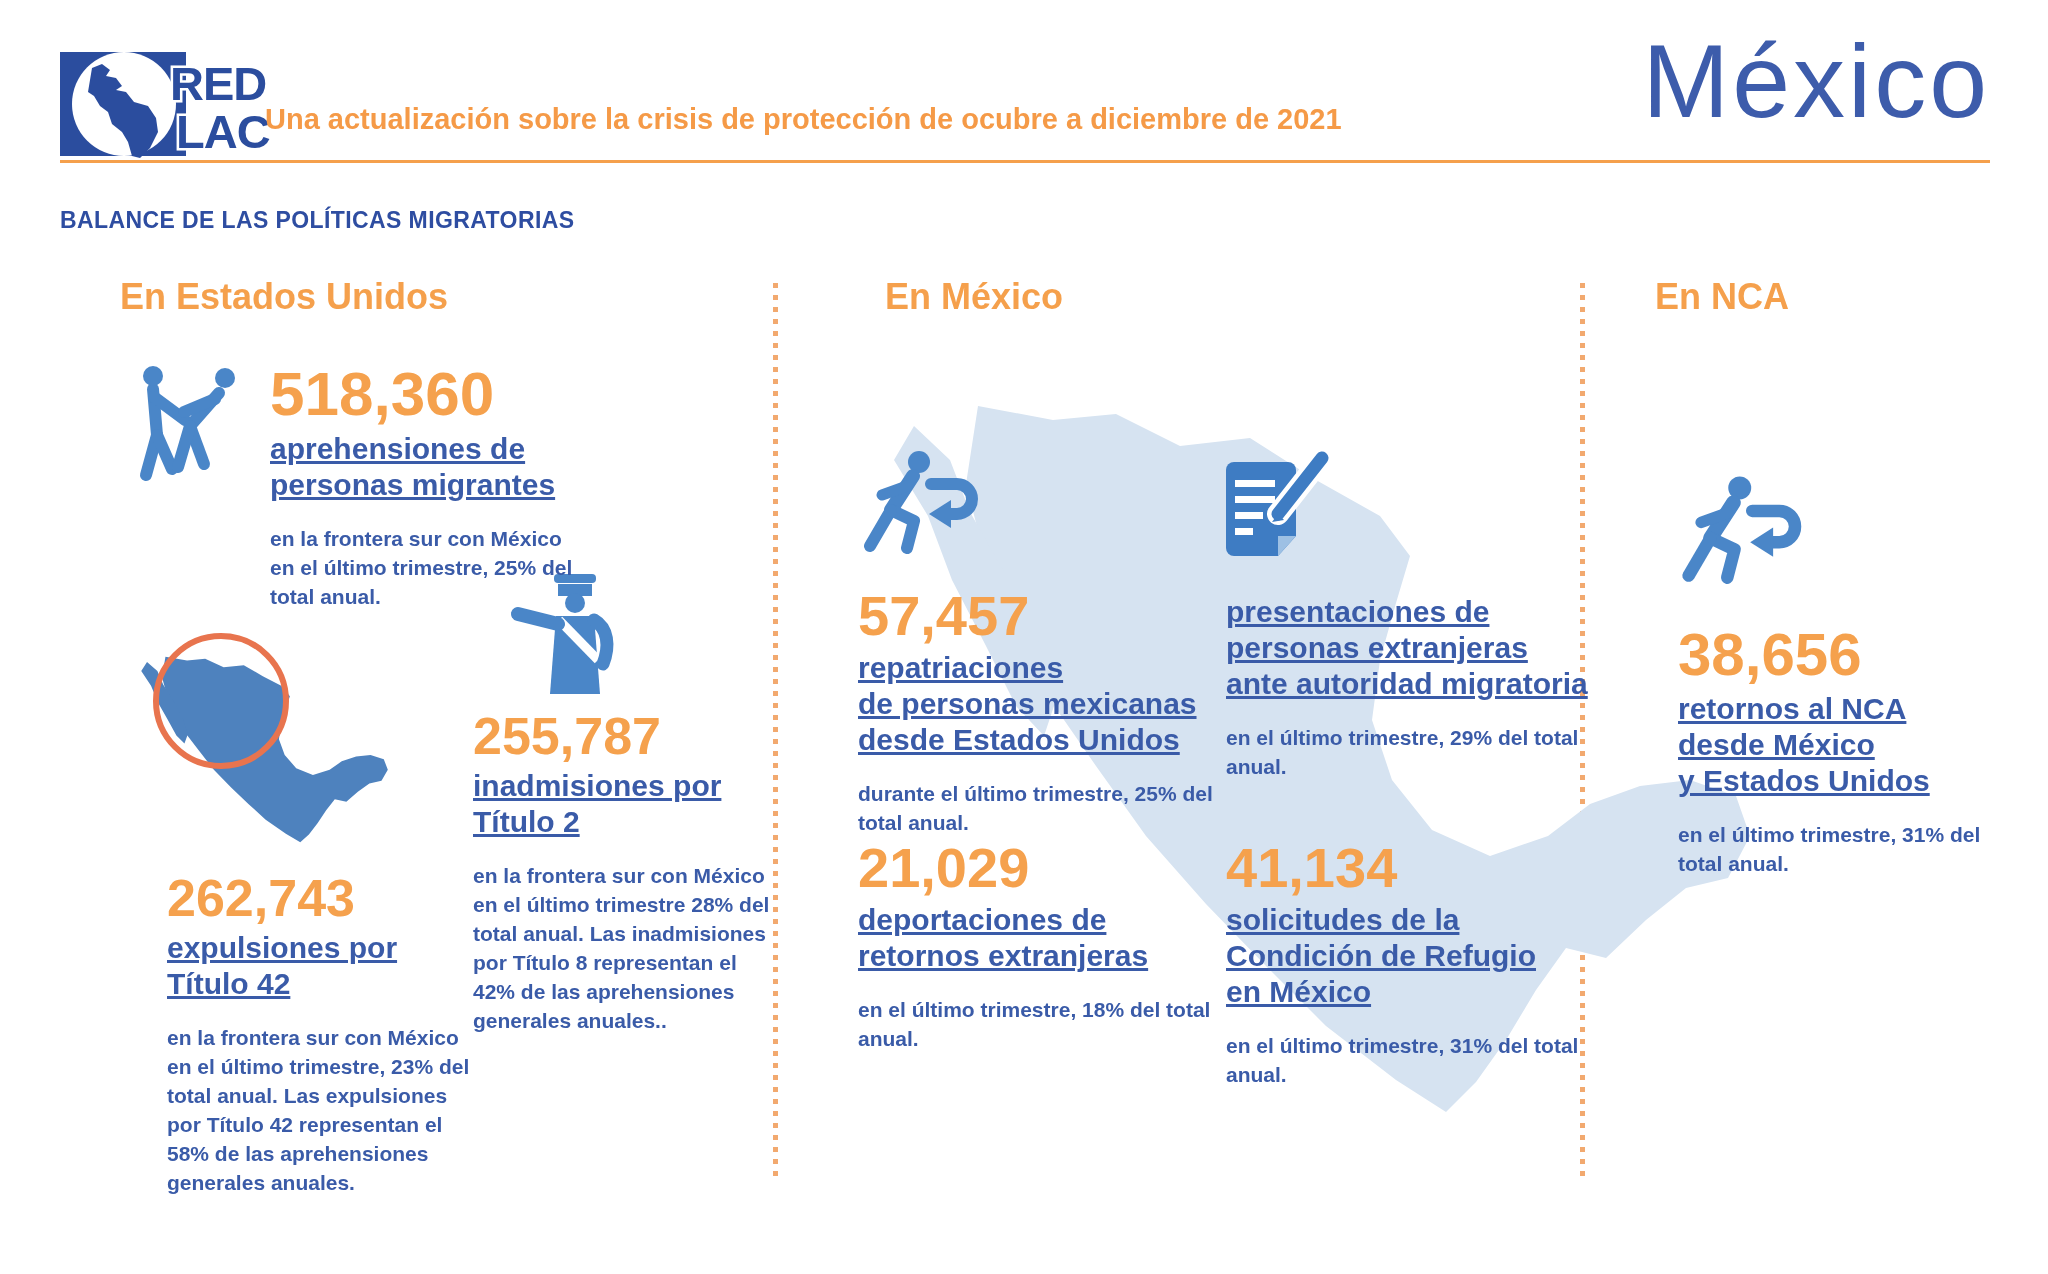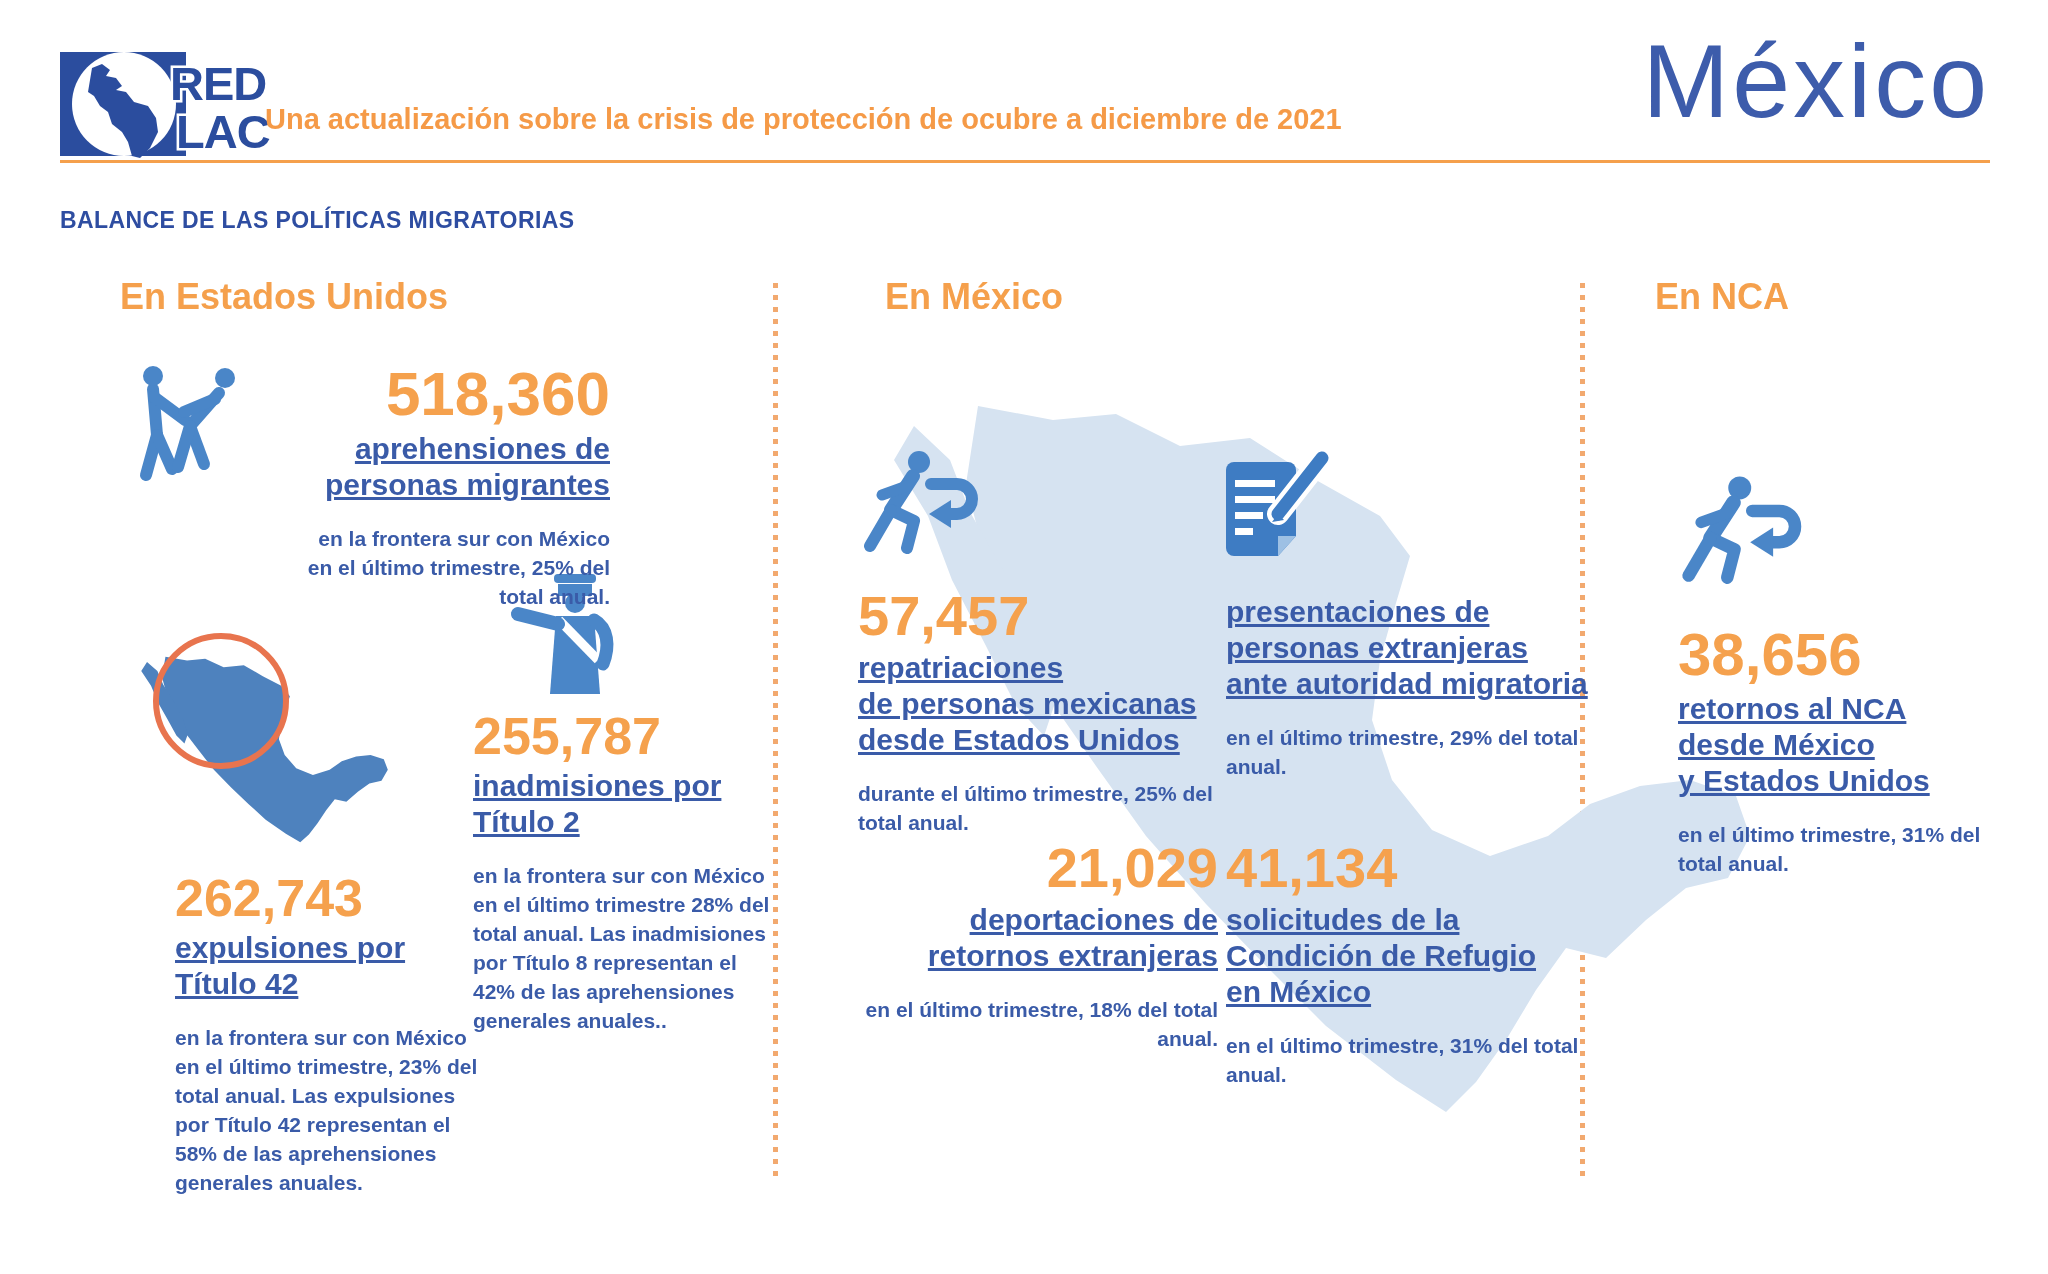--- a/index.html
+++ b/index.html
@@ -79,37 +79,37 @@
         <path d="M21,34 L52,57"></path>
         <path d="M86,30 L57,63"></path>
         <path d="M82,36 L51,49"></path>
         <path d="M57,63 L71,101"></path>
         <path d="M57,63 L45,104"></path>
       </g>
       <circle cx="20" cy="13" r="10" fill="#4A86C8"></circle>
       <circle cx="92" cy="15" r="10" fill="#4A86C8"></circle>
     </svg>
   </div>
-  <div class="abs" style="left:270px;top:363px;width:340px;z-index:1;text-align:right;">
+  <div class="abs" style="left:270px;top:363px;width:340px;z-index:1;">
     <div class="stat-num num-xl">518,360</div>
     <div class="stat-label preline">aprehensiones de
 personas migrantes</div>
     <div class="stat-detail preline">en la frontera sur con México
 en el último trimestre, 25% del
 total anual.</div>
   </div>
 
   <div class="abs" style="left:128px;top:652px;">
     <svg width="265" height="205" viewBox="0 0 920 780" preserveAspectRatio="none">
       <path fill="#4E82BE" d="M130,18 L205,32 268,26 332,58 402,50 468,92 532,128 562,168 548,215 532,272 524,332 544,392 584,442 642,468 700,448 742,416 792,398 842,392 888,408 902,448 880,490 838,500 798,532 758,570 718,560 688,602 658,652 628,694 598,724 548,692 478,638 418,578 358,516 298,448 248,378 198,306 158,236 136,166 118,96 Z"></path>
       <path fill="#4E82BE" d="M66,38 L102,72 122,124 156,184 190,252 208,312 196,348 168,318 138,258 104,192 80,128 46,72 Z"></path>
     </svg>
   </div>
   <div class="abs circle-marker"></div>
-  <div class="abs" style="left:175px;top:872px;width:330px;z-index:1;">
+  <div class="abs" style="left:167px;top:872px;width:330px;z-index:1;">
     <div class="stat-num num-md">262,743</div>
     <div class="stat-label preline">expulsiones por
 Título 42</div>
     <div class="stat-detail preline">en la frontera sur con México
 en el último trimestre, 23% del
 total anual. Las expulsiones
 por Título 42 representan el
 58% de las aprehensiones
 generales anuales.</div>
   </div>
@@ -175,21 +175,21 @@
     </svg>
   </div>
   <div class="abs" style="left:1226px;top:588px;width:370px;z-index:1;">
     <div class="stat-label preline">presentaciones de
 personas extranjeras
 ante autoridad migratoria</div>
     <div class="stat-detail preline">en el último trimestre, 29% del total
 anual.</div>
   </div>
 
-  <div class="abs" style="left:858px;top:840px;width:360px;z-index:1;text-align:right;">
+  <div class="abs" style="left:858px;top:840px;width:360px;z-index:1;">
     <div class="stat-num num-lg">21,029</div>
     <div class="stat-label preline">deportaciones de
 retornos extranjeras</div>
     <div class="stat-detail preline">en el último trimestre, 18% del total
 anual.</div>
   </div>
 
   <div class="abs" style="left:1226px;top:840px;width:370px;z-index:1;">
     <div class="stat-num num-lg">41,134</div>
     <div class="stat-label preline">solicitudes de la

